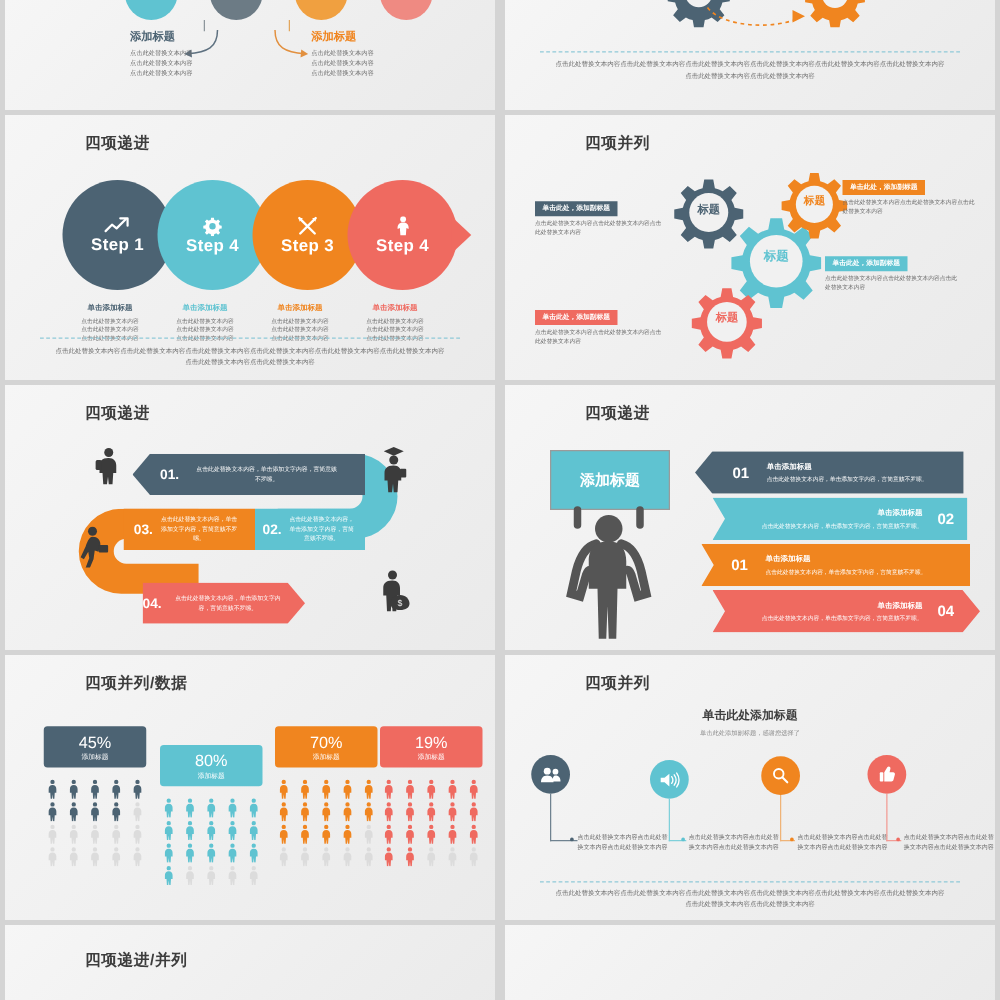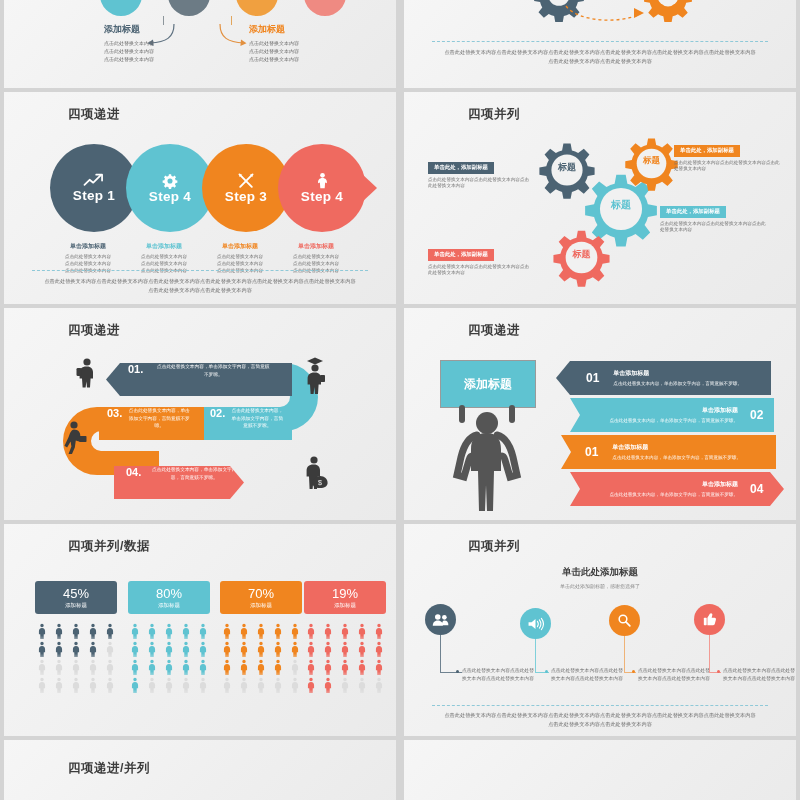--- a/index.html
+++ b/index.html
@@ -69,21 +69,21 @@
   .stepcols { position: absolute; top: 150px; left: 46px; display: flex; }
   .stepcol { width: 76px; margin-left: 0px; text-align: center; }
   .stepcol .ch { font-size: 6px; font-weight: bold; margin-bottom: 3px; }
 
   
   .tagbox {
     display: inline-block; color: #fff; font-size: 5.4px; font-weight: bold;
     padding: 2.5px 6px; white-space: nowrap;
   }
   .arrowbar {
-    position: absolute; display: flex; align-items: flex-start; color: #fff;
+    position: absolute; display: flex; align-items: center; color: #fff;
   }
   .arrowbar .num { font-size: 11px; font-weight: bold; }
   .arrowbar .txt { font-size: 4.7px; line-height: 1.6; }
 
   
   .ribbon { position: absolute; display: flex; align-items: center; color: #fff; }
   .ribbon .rnum { font-size: 12px; font-weight: bold; }
   .ribbon .rh { font-size: 6px; font-weight: bold; margin-bottom: 2px; }
   .ribbon .rb { font-size: 4.6px; line-height: 1.6; }
 
@@ -296,21 +296,21 @@
     <div class="arrowbar" style="left:200px;top:99px;width:88px;height:33px;background:#5fc3d1;padding-left:6px">
       <span class="num">02.</span>
       <span class="txt" style="margin-left:4px;width:56px;text-align:center">点击此处替换文本内容，单击添加文字内容，言简意赅不罗嗦。</span>
     </div>
 
     <div class="arrowbar" style="left:95px;top:99px;width:105px;height:33px;background:#f0851f;padding-left:8px">
       <span class="num">03.</span>
       <span class="txt" style="margin-left:6px;width:62px;text-align:center">点击此处替换文本内容，单击添加文字内容，言简意赅不罗嗦。</span>
     </div>
 
-    <div class="arrowbar" style="left:110px;top:158px;width:130px;height:33px;background:#ef6a60;clip-path:polygon(0 0,calc(100% - 14px) 0,100% 50%,calc(100% - 14px) 100%,0 100%);padding-left:12px">
+    <div class="arrowbar" style="left:110px;top:158px;width:130px;height:33px;background:#ef6a60;clip-path:polygon(0 0,calc(100% - 14px) 0,100% 50%,calc(100% - 14px) 100%,0 100%);padding-left:0">
       <span class="num">04.</span>
       <span class="txt" style="margin-left:10px;width:86px;text-align:center">点击此处替换文本内容，单击添加文字内容，言简意赅不罗嗦。</span>
     </div>
 
     <svg style="position:absolute;left:72px;top:50px" width="22" height="30" viewBox="0 0 22 30">
       <circle cx="11" cy="4" r="3.6" fill="#3b3b3b"></circle>
       <path d="M11 8.4 c4 0 6 2.6 6 6 l0 6 -2.4 0 -0.6 9 -3 0 -0.6-6 -0.8 6 -3 0 -0.6-9 -2.4 0 0-6 c0-3.4 2-6 7-6 z" fill="#3b3b3b"></path>
       <rect x="0.5" y="10" width="5" height="8" rx="1.3" fill="#3b3b3b"></rect>
     </svg>
     <svg style="position:absolute;left:300px;top:48px" width="22" height="38" viewBox="0 0 22 38">
@@ -444,21 +444,21 @@
               <path d="M8 1.2 a2.6 2.6 0 1 1 0 5.2 a2.6 2.6 0 0 1 0-5.2 z M8 7.4 c3.2 0 4.6 2 4.6 4.8 l0 4.6 -1.9 0 -0.5 7.4 -1.6 0 -0.6-5.6 -0.6 5.6 -1.6 0 -0.5-7.4 -1.9 0 0-4.6 c0-2.8 1.4-4.8 4.6-4.8 z" fill="#dcdcdc"></path>
             </svg>
             <svg viewBox="0 0 16 24">
               <path d="M8 1.2 a2.6 2.6 0 1 1 0 5.2 a2.6 2.6 0 0 1 0-5.2 z M8 7.4 c3.2 0 4.6 2 4.6 4.8 l0 4.6 -1.9 0 -0.5 7.4 -1.6 0 -0.6-5.6 -0.6 5.6 -1.6 0 -0.5-7.4 -1.9 0 0-4.6 c0-2.8 1.4-4.8 4.6-4.8 z" fill="#dcdcdc"></path>
             </svg>
             <svg viewBox="0 0 16 24">
               <path d="M8 1.2 a2.6 2.6 0 1 1 0 5.2 a2.6 2.6 0 0 1 0-5.2 z M8 7.4 c3.2 0 4.6 2 4.6 4.8 l0 4.6 -1.9 0 -0.5 7.4 -1.6 0 -0.6-5.6 -0.6 5.6 -1.6 0 -0.5-7.4 -1.9 0 0-4.6 c0-2.8 1.4-4.8 4.6-4.8 z" fill="#dcdcdc"></path>
             </svg>
           </div>
         </div>
-        <div class="pgcol" style="left: 124px; top: 57px;">
+        <div class="pgcol" style="left: 124px; top: 72px;">
           <div class="pgbox" style="background: rgb(95, 195, 209);">
             <div class="pct">80%</div>
             <div class="cap">添加标题</div>
           </div>
           <div class="pgrid">
             <svg viewBox="0 0 16 24">
               <path d="M8 1.2 a2.6 2.6 0 1 1 0 5.2 a2.6 2.6 0 0 1 0-5.2 z M8 7.4 c3.2 0 4.6 2 4.6 4.8 l0 4.6 -1.9 0 -0.5 7.4 -1.6 0 -0.6-5.6 -0.6 5.6 -1.6 0 -0.5-7.4 -1.9 0 0-4.6 c0-2.8 1.4-4.8 4.6-4.8 z" fill="#5fc3d1"></path>
             </svg>
             <svg viewBox="0 0 16 24">
               <path d="M8 1.2 a2.6 2.6 0 1 1 0 5.2 a2.6 2.6 0 0 1 0-5.2 z M8 7.4 c3.2 0 4.6 2 4.6 4.8 l0 4.6 -1.9 0 -0.5 7.4 -1.6 0 -0.6-5.6 -0.6 5.6 -1.6 0 -0.5-7.4 -1.9 0 0-4.6 c0-2.8 1.4-4.8 4.6-4.8 z" fill="#5fc3d1"></path>

